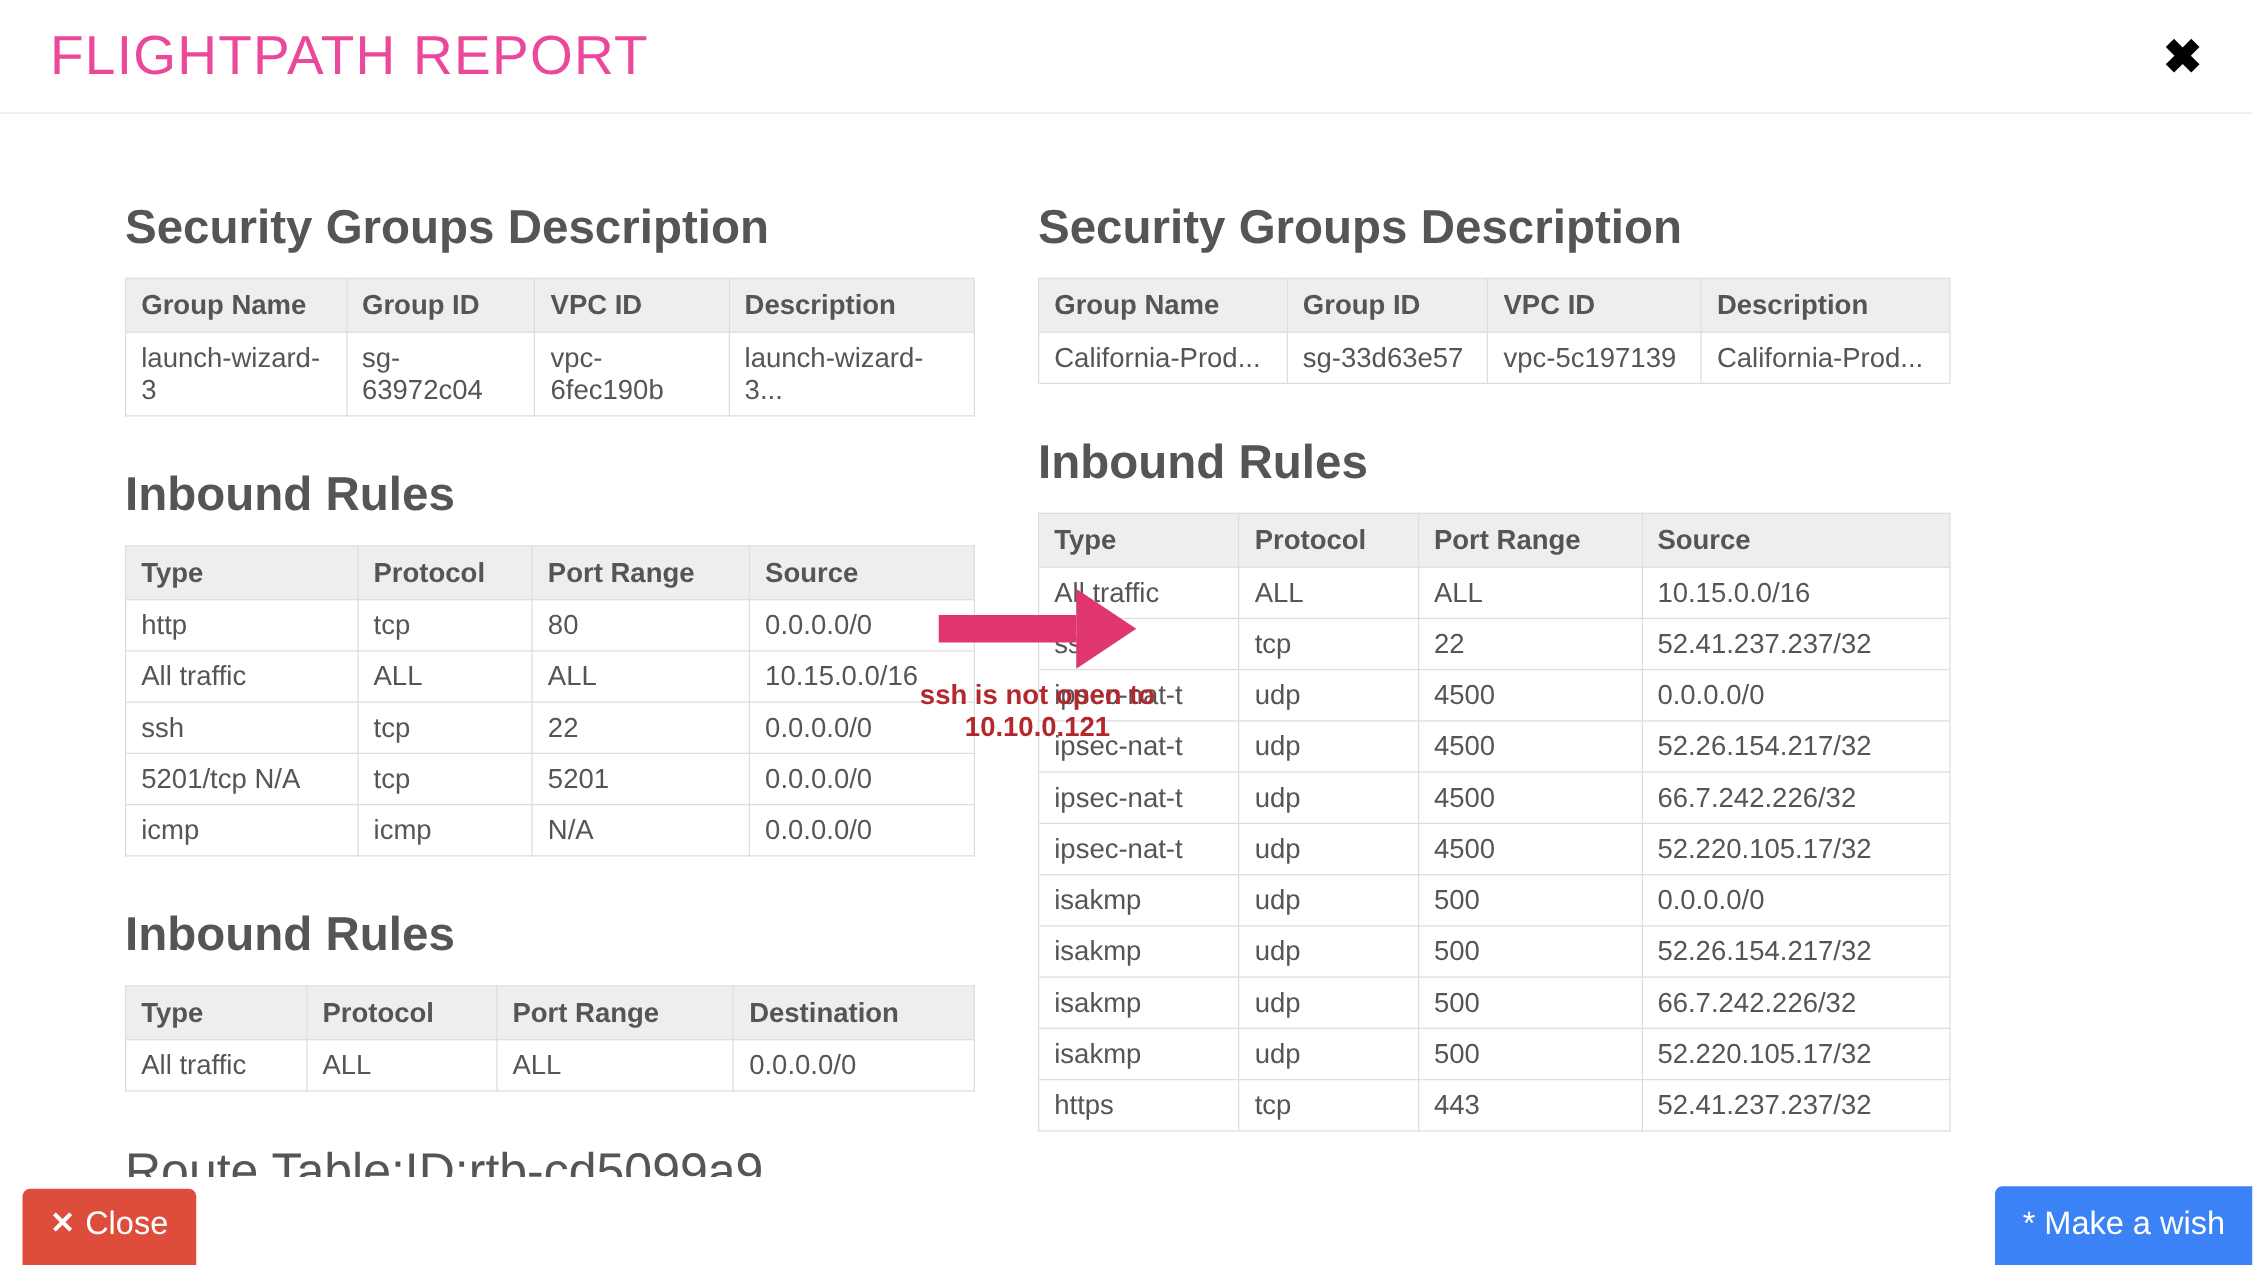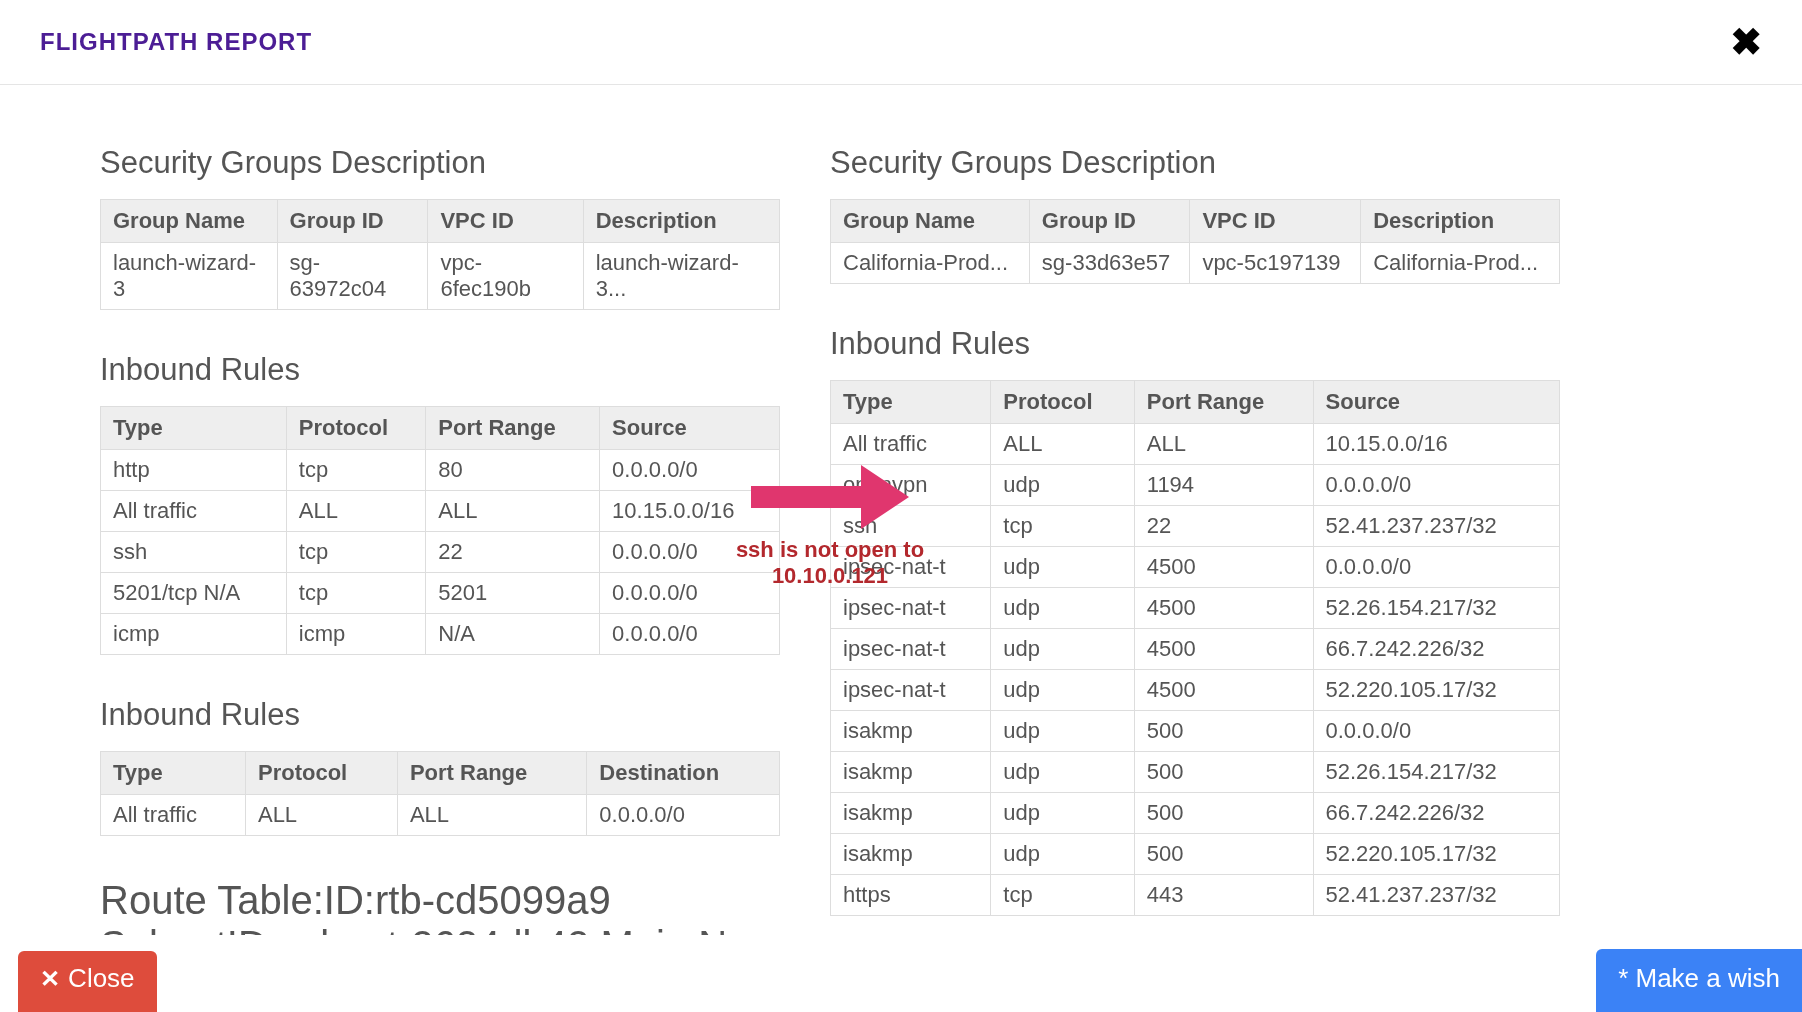--- a/index.html
+++ b/index.html
@@ -13,23 +13,23 @@
       overflow: hidden;
     }
     .modal-header {
       padding: 20px 40px;
       border-bottom: 1px solid #e5e5e5;
       display: flex;
       justify-content: space-between;
       align-items: center;
     }
     .modal-title {
-      font-size: 24px;
-      font-weight: 700;
-      color: #4c1d95;
+      font-size: 44px;
+      font-weight: 400;
+      color: #ec4899;
       letter-spacing: 1px;
     }
     .close-x {
       font-size: 38px;
       font-weight: 900;
       color: #000;
       cursor: pointer;
       user-select: none;
     }
     .modal-body {
@@ -44,25 +44,25 @@
       flex: 1;
       overflow-y: auto;
       position: relative;
       padding-right: 20px;
     }
     .col::-webkit-scrollbar { width: 10px; }
     .col::-webkit-scrollbar-thumb { background: #b8b8b8; border-radius: 5px; }
     .col-left { max-width: 700px; }
     .col-right { max-width: 750px; }
     h3 {
-      font-size: 31px;
-      font-weight: 400;
+      font-size: 38px;
+      font-weight: 700;
       color: #555;
       margin-bottom: 18px;
-      margin-top: 20px;
+      margin-top: 30px;
     }
     table {
       width: 100%;
       border-collapse: collapse;
       border: 1px solid #ddd;
       margin-bottom: 42px;
       font-size: 22px;
     }
     th {
       background: #eee;
@@ -276,26 +276,20 @@
       </tr>
         </thead>
       <tbody id="right-inbound-body">
           <tr>
             <td>All traffic</td>
             <td>ALL</td>
             <td>ALL</td>
             <td>10.15.0.0/16</td>
           </tr>
           <tr>
-            <td>openvpn</td>
-            <td>udp</td>
-            <td>1194</td>
-            <td>0.0.0.0/0</td>
-          </tr>
-          <tr>
             <td>ssh</td>
             <td>tcp</td>
             <td>22</td>
             <td>52.41.237.237/32</td>
           </tr>
           <tr>
             <td>ipsec-nat-t</td>
             <td>udp</td>
             <td>4500</td>
             <td>0.0.0.0/0</td>

